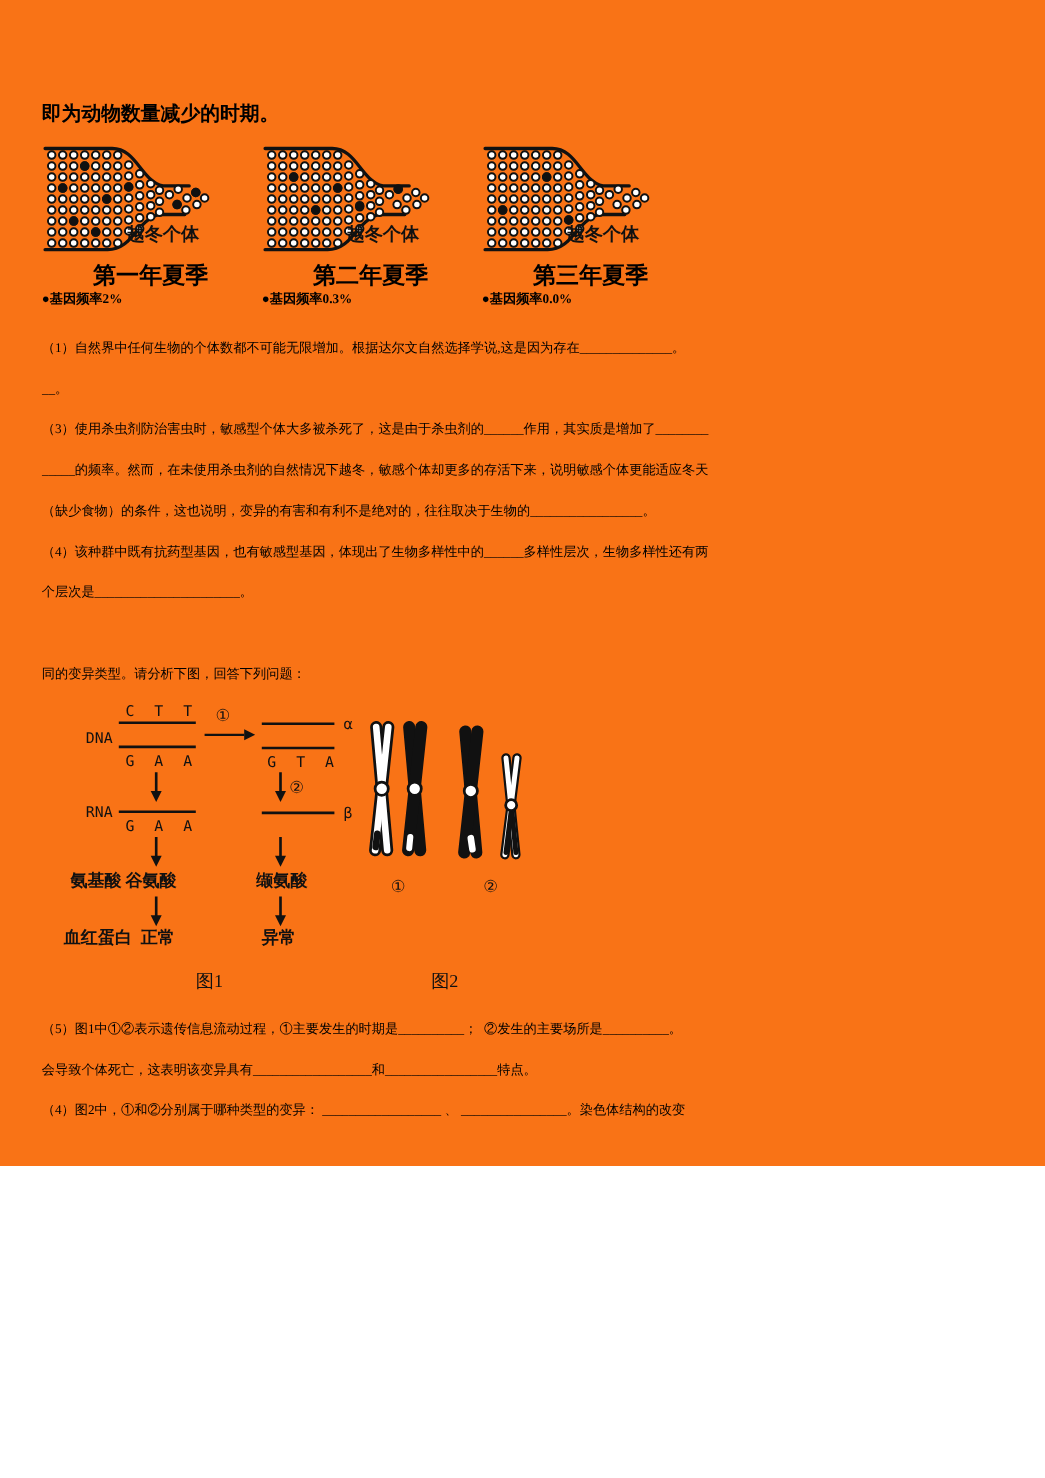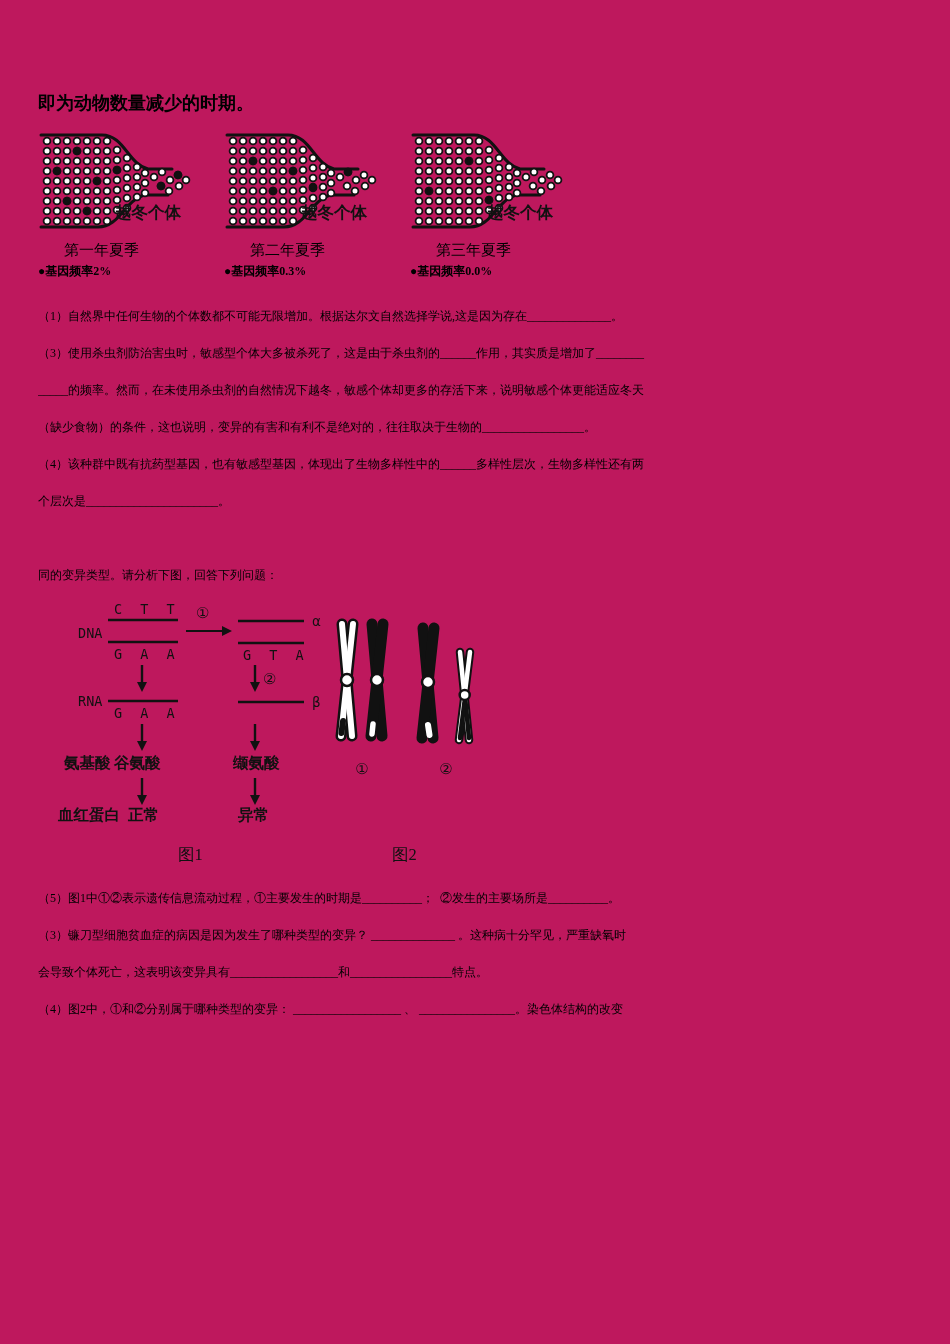--- a/index.html
+++ b/index.html
@@ -1,26 +1,26 @@
 <!DOCTYPE html>
 <html><head>
 <meta charset="utf-8">
 <style>
   html,body{margin:0;padding:0;background:#fff;}
   .page{
-    position:relative;width:950px;height:1344px;background:#be185d;overflow:hidden;
+    position:relative;width:950px;height:1060px;background:#f97316;overflow:hidden;
     font-family:"Liberation Serif","DejaVu Serif",serif;color:#000;
     box-sizing:border-box;padding:90px 54px 0 38px;
   }
   .tline{font-size:12px;line-height:37px;height:37px;white-space:pre;font-weight:400;overflow:hidden;}
   .intro{font-size:18px;line-height:26px;height:26px;font-weight:700;white-space:pre;}
-  .funnels{display:flex;gap:14px;margin-top:6px;align-items:flex-start;}
+  .funnels{display:flex;gap:28px;margin-top:6px;align-items:flex-start;}
   .funnel-fig{width:172px;}
   .funnel-svg{display:block;}
-  .fig-season{font-size:15px;font-weight:400;line-height:21px;padding-left:26px;white-space:pre;}
+  .fig-season{font-size:21px;font-weight:700;line-height:21px;padding-left:26px;white-space:pre;text-align:center;}
   .fig-freq{font-size:12px;font-weight:700;line-height:21px;white-space:pre;}
   .qblock{margin-top:16px;}
   .figrow{position:relative;height:282px;margin-top:4px;}
   .figrow svg{position:absolute;left:12px;top:0;}
   svg .ink{stroke:#111;fill:none;}
   svg text{fill:#111;}
   .mono{font-family:"DejaVu Sans Mono","Liberation Mono",monospace;font-size:13.5px;font-weight:400;}
   .cjk{font-size:15.5px;font-weight:700;}
   .greek{font-family:"DejaVu Sans",sans-serif;font-size:13.5px;}
   .circnum{font-size:15px;}
@@ -179,20 +179,21 @@
           </g>
         <text x="77" y="96" font-size="16.5" font-weight="700">越冬个体</text>
       </svg>
       <div class="fig-season">第三年夏季</div>
       <div class="fig-freq">●基因频率0.0%</div>
     </div>
   </div>
 
   <div class="qblock">
     <div class="tline">（1）自然界中任何生物的个体数都不可能无限增加。根据达尔文自然选择学说,这是因为存在______________。</div>
+    <div class="tline">__。</div>
     <div class="tline">（3）使用杀虫剂防治害虫时，敏感型个体大多被杀死了，这是由于杀虫剂的______作用，其实质是增加了________</div>
     <div class="tline">_____的频率。然而，在未使用杀虫剂的自然情况下越冬，敏感个体却更多的存活下来，说明敏感个体更能适应冬天</div>
     <div class="tline">（缺少食物）的条件，这也说明，变异的有害和有利不是绝对的，往往取决于生物的_________________。</div>
     <div class="tline">（4）该种群中既有抗药型基因，也有敏感型基因，体现出了生物多样性中的______多样性层次，生物多样性还有两</div>
     <div class="tline">个层次是______________________。</div>
   </div>
 
   <div>
     <div class="tline">
       
@@ -276,21 +277,20 @@
         <circle cx="414.7" cy="97" r="5" fill="#fff" stroke="#111" stroke-width="2.5"></circle>
       </g>
       <text class="circnum" x="312" y="176" text-anchor="middle" font-size="17">①</text>
       <text class="circnum" x="396" y="176" text-anchor="middle" font-size="17">②</text>
       <text class="figcap" x="342" y="262">图2</text>
     </svg>
   </div>
 
   <div>
     <div class="tline">（5）图1中①②表示遗传信息流动过程，①主要发生的时期是__________；  ②发生的主要场所是__________。</div>
-    <div class="tline">（3）镰刀型细胞贫血症的病因是因为发生了哪种类型的变异？ ______________ 。这种病十分罕见，严重缺氧时</div>
     <div class="tline">会导致个体死亡，这表明该变异具有__________________和_________________特点。</div>
     <div class="tline">（4）图2中，①和②分别属于哪种类型的变异： __________________ 、 ________________。染色体结构的改变</div>
   </div>
 
   <div class="tline">
     
   </div>
 
 </div>
 

